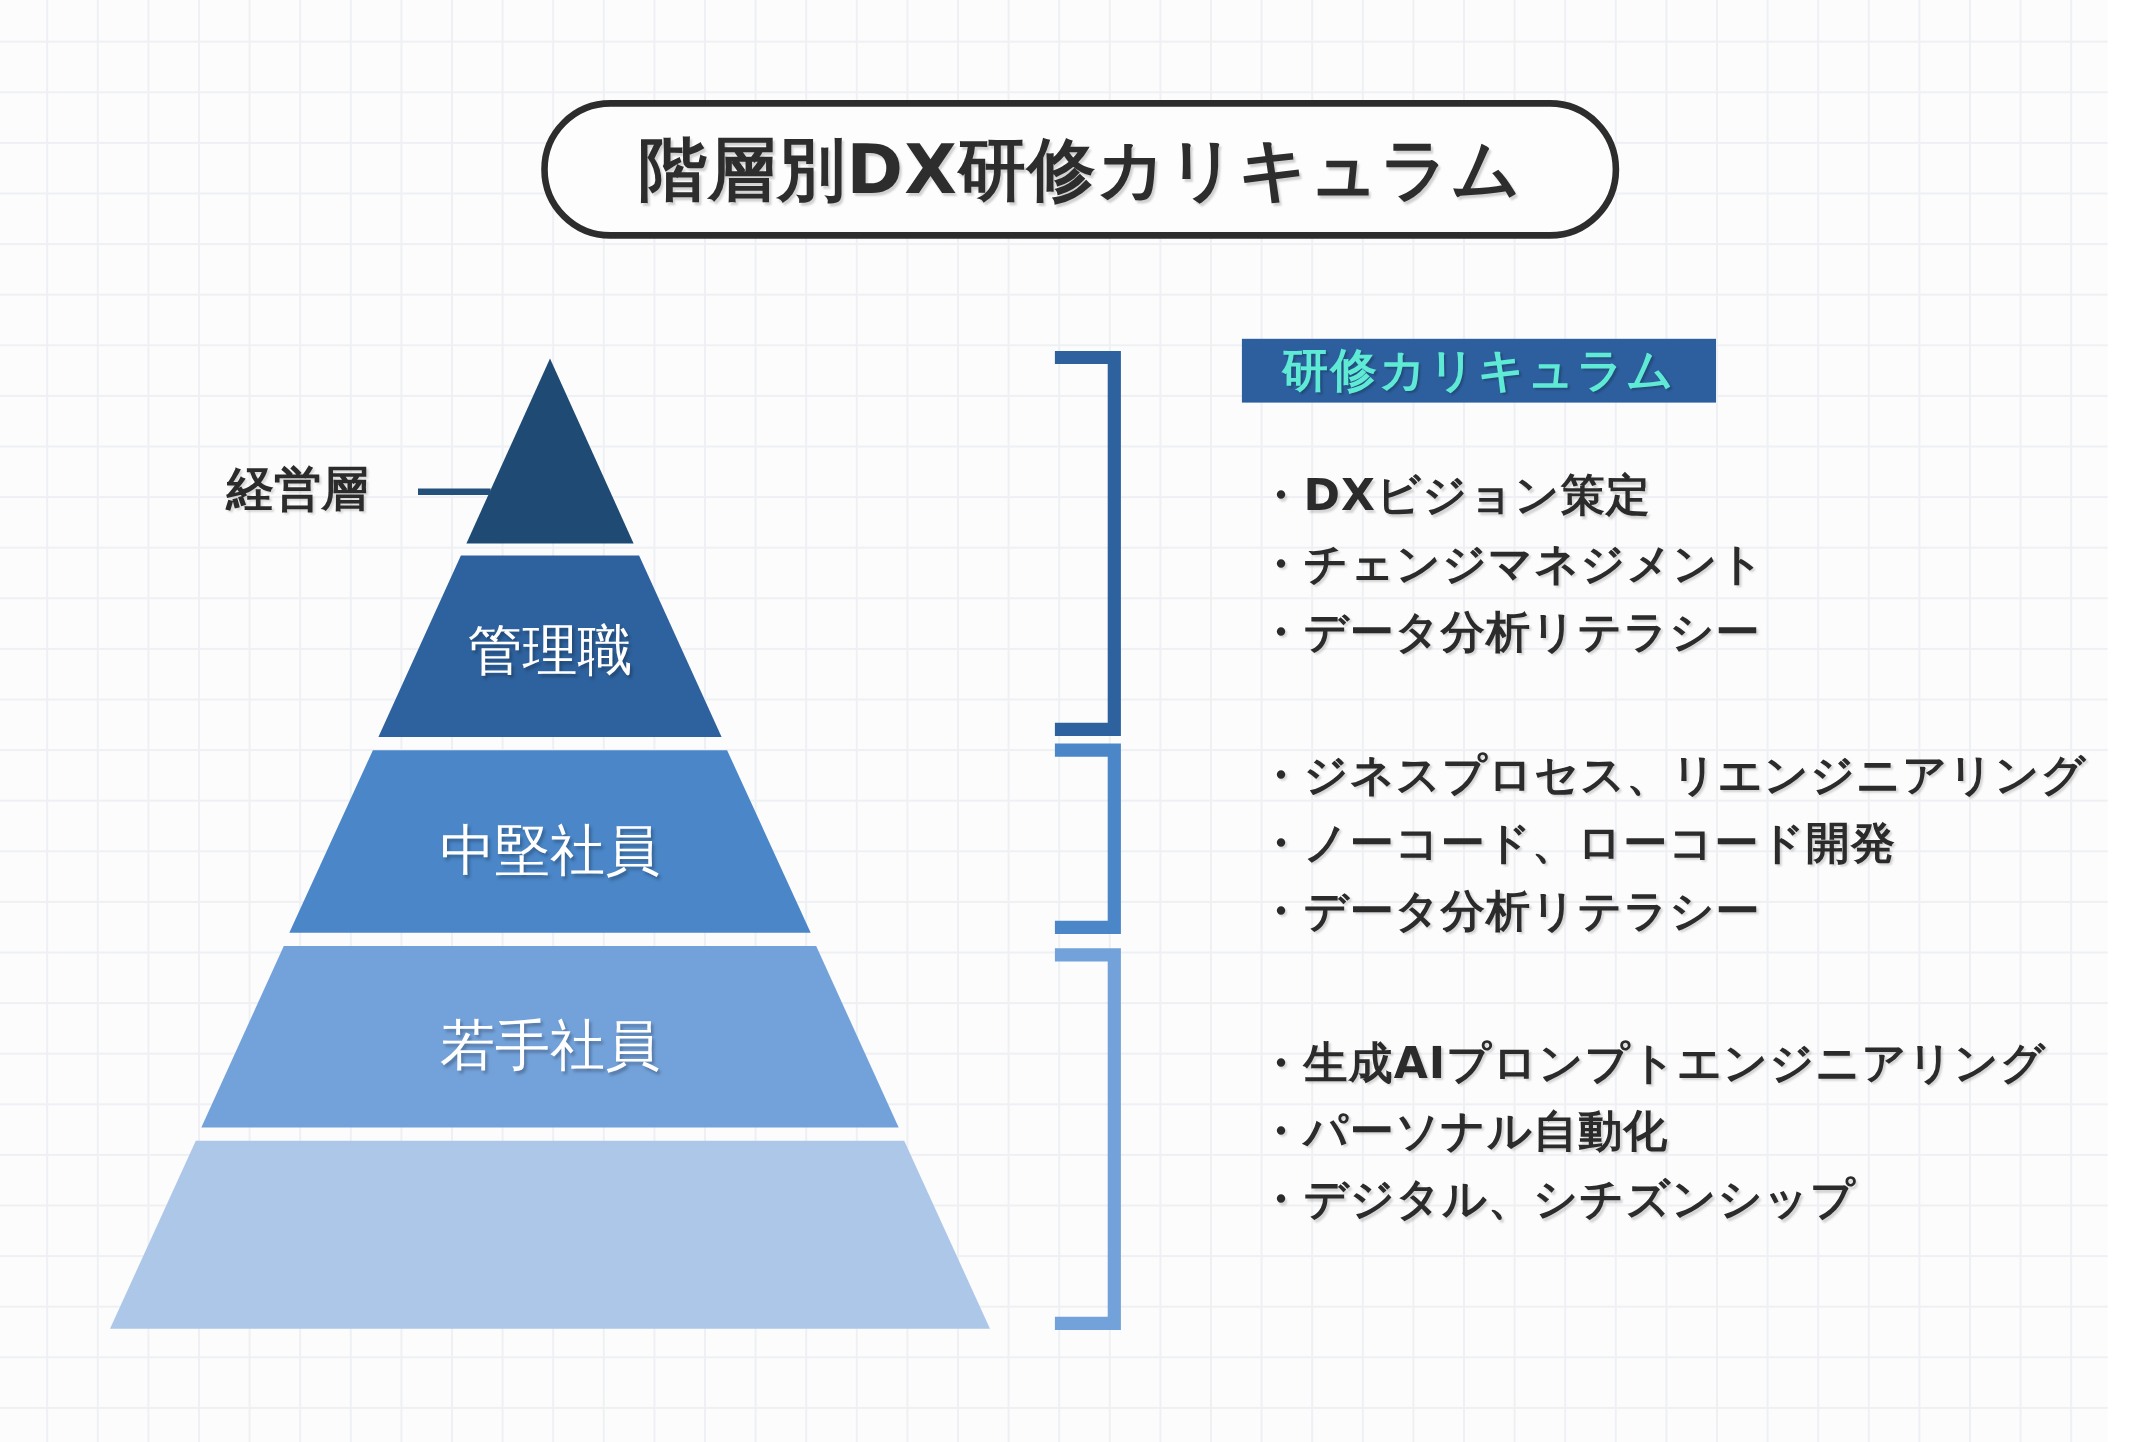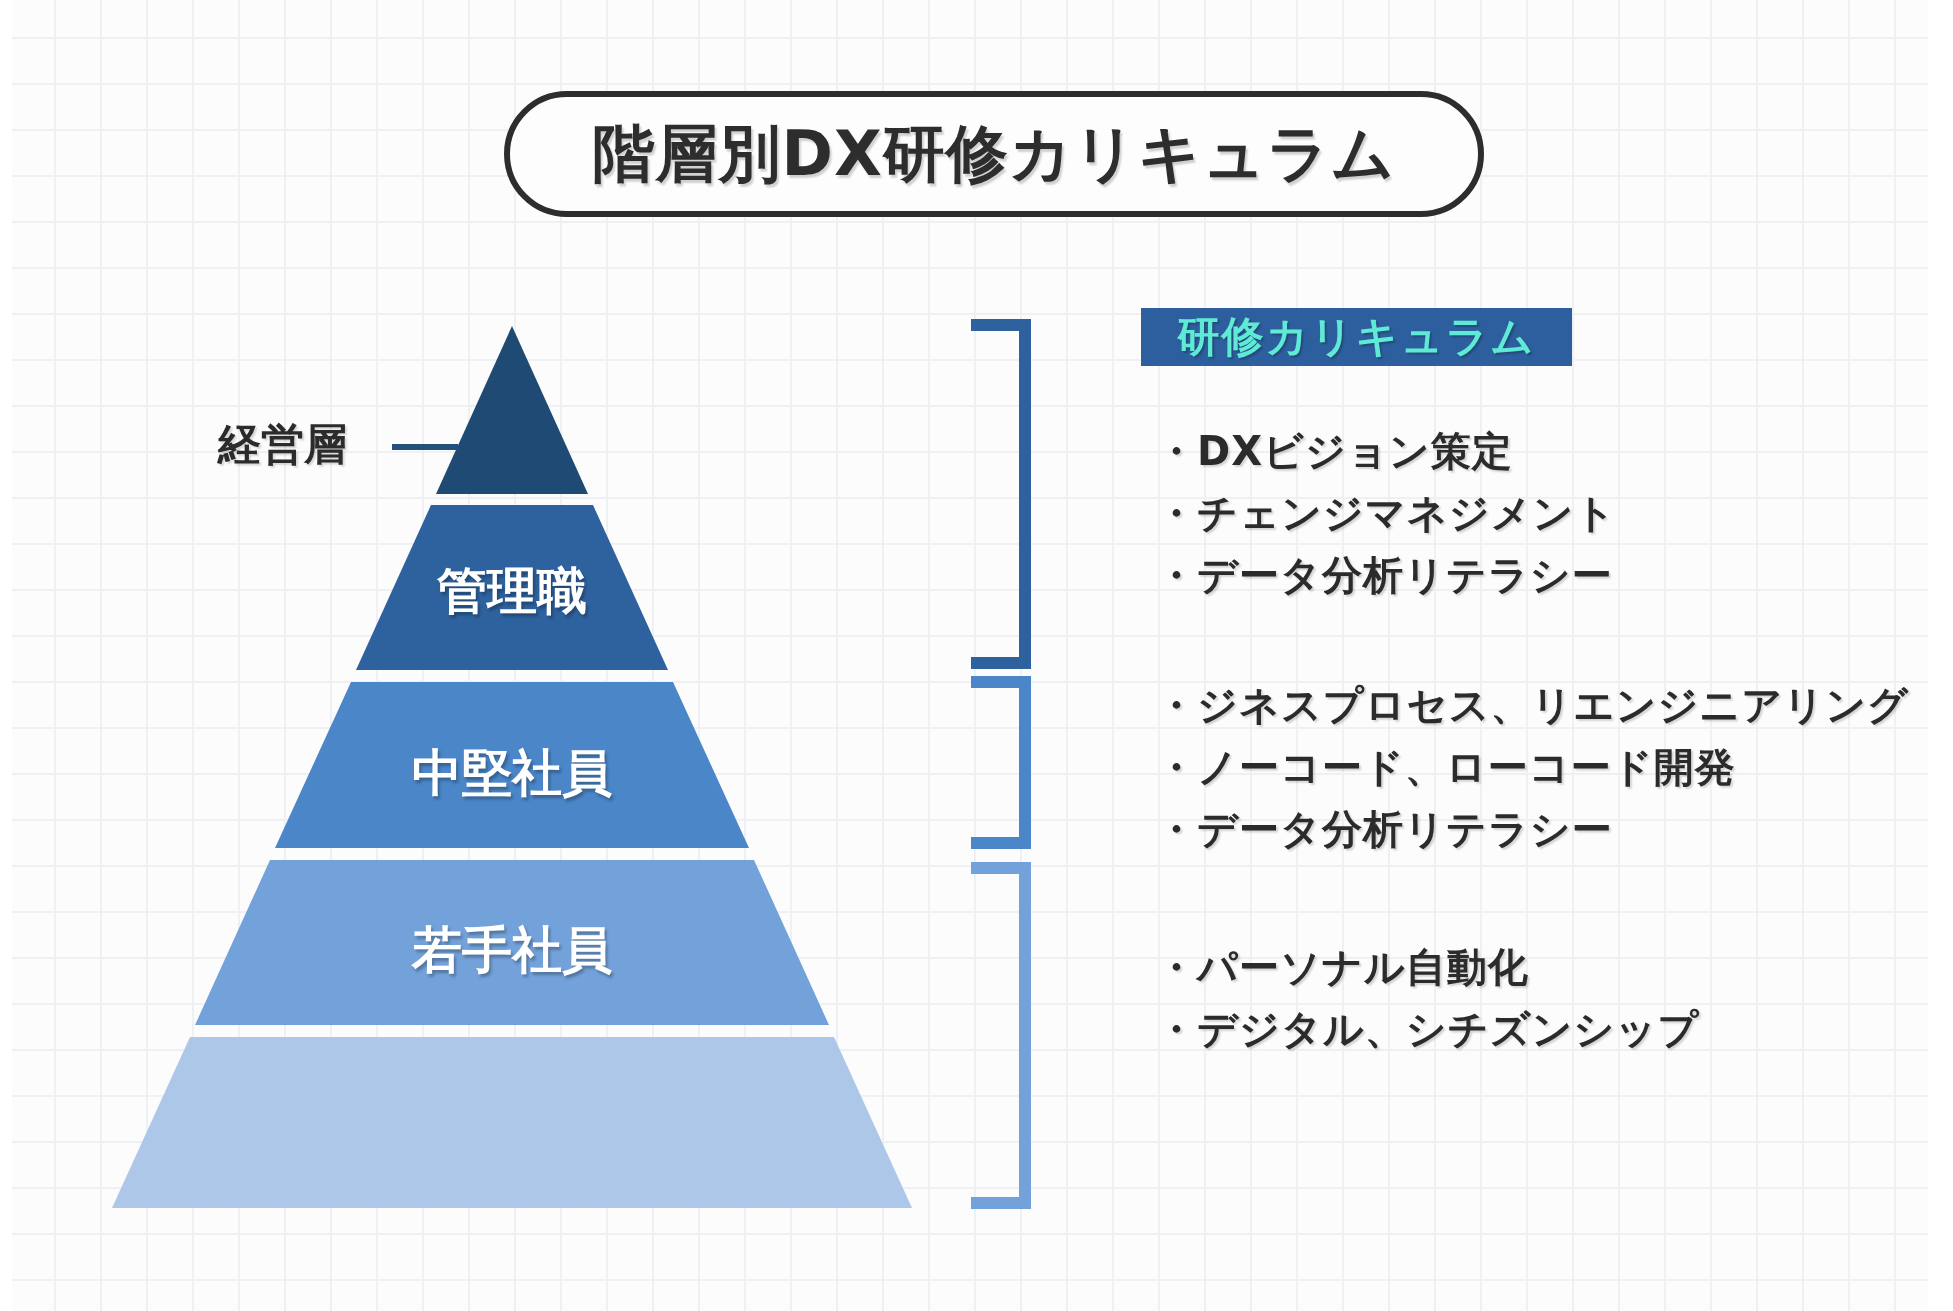--- a/index.html
+++ b/index.html
@@ -9,21 +9,20 @@
     position: relative;
     width: 1916px;
     height: 1311px;
     overflow: hidden;
     background-color: #fcfcfd;
     background-image:
       linear-gradient(to right, #eef0f3 2px, transparent 2px),
       linear-gradient(to bottom, #eef0f3 2px, transparent 2px);
     background-size: 46px 46px;
     background-position: 42px 37px;
-    margin-left: 12px;
   }
 
   
   .title-pill {
     position: absolute;
     left: 492px; top: 91px;
     width: 980px; height: 126px;
     box-sizing: border-box;
     border: 6px solid #2d2d2d;
     border-radius: 70px;
@@ -45,21 +44,21 @@
     left: 0; top: 0;
     width: 1953px; height: 1311px;
   }
 
   
   .level-label {
     position: absolute;
     left: 300px; width: 400px;
     text-align: center;
     font-size: 50px;
-    font-weight: bold;
+    font-weight: normal;
     color: #ffffff;
     text-shadow: 2px 3px 3px rgba(0,0,0,0.28);
     white-space: nowrap;
   }
   .level-label.l2 { top: 558px; }
   .level-label.l3 { top: 740px; }
   .level-label.l4 { top: 917px; }
   .level-label.l5 { top: 1097px; }
 
   .external-label {
@@ -144,17 +143,18 @@
     <div>・データ分析リテラシー</div>
   </div>
 
   <div class="bullets g2">
     <div>・ジネスプロセス、リエンジニアリング</div>
     <div>・ノーコード、ローコード開発</div>
     <div>・データ分析リテラシー</div>
   </div>
 
   <div class="bullets g3">
+    <div>・生成AIプロンプトエンジニアリング</div>
     <div>・パーソナル自動化</div>
     <div>・デジタル、シチズンシップ</div>
   </div>
 
 </div>
 
 </body></html>

